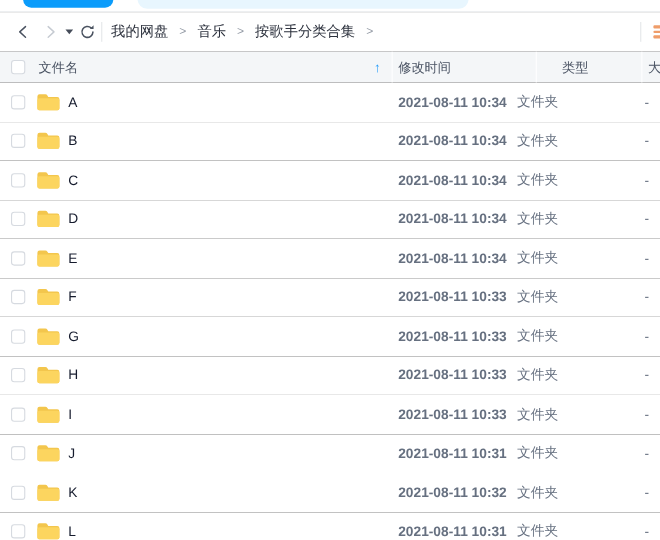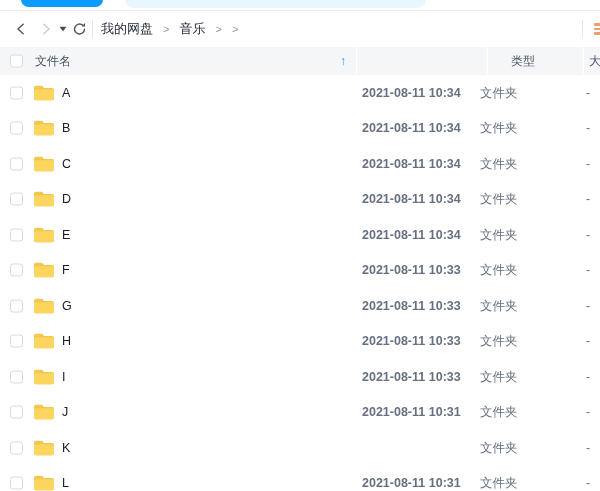--- a/index.html
+++ b/index.html
@@ -34,21 +34,21 @@
   
   .cb{position:absolute;left:10px;top:50%;transform:translateY(-50%);width:13px;height:13px;border:1px solid #d6dae0;border-radius:3px;background:#fff;cursor:pointer;box-sizing:border-box;}
 
   
   .list{position:absolute;top:75px;left:0;width:600px;}
   .row{position:relative;height:35.5px;background:#fff;}
   .cell{position:absolute;top:50%;transform:translateY(-50%);white-space:nowrap;}
   .folder-ic{left:33px;width:22px;height:17px;}
   .fname{left:62px;font-size:12.5px;color:#151b2d;cursor:pointer;}
   .fdate{left:362px;font-size:12.5px;color:#667080;font-weight:bold;}
-  .ftype{left:480px;font-size:12.5px;color:#667080;}
+  .ftype{left:470px;font-size:12.5px;color:#667080;}
   .fsize{left:586px;font-size:12.5px;color:#667080;}
 </style>
 </head>
 <body>
 
 <div id="app">
 
   <div class="topstrip">
     <div class="pill" id="accent-pill" style="background: rgb(11, 156, 251);"></div>
     <div class="searchbar" id="search-pill" style="background: rgb(232, 246, 254);"></div>
@@ -76,36 +76,38 @@
         <path d="M13.9 1.6 L13.9 5.3 L10.3 5.3 Z" fill="#4a5260"></path>
       </svg>
     </div>
     <div class="tb-sep" style="left:92px;"></div>
 
     <div class="crumbs">
       <span class="crumb">我的网盘</span>
       <span class="crumb-sep">&gt;</span>
       <span class="crumb">音乐</span>
       <span class="crumb-sep">&gt;</span>
+      <span class="crumb">按歌手分类合集</span>
       <span class="crumb-sep">&gt;</span>
     </div>
 
     <div class="tb-sep" style="left:582px;"></div>
     <div class="edge-icon">
       <span></span>
         <span></span>
         <span></span>
     </div>
   </div>
 
   <div class="thead">
     <div class="cb"></div>
     <div class="th th-name">文件名</div>
     <div class="sort-arrow">↑</div>
     <div class="th-sep" style="left:356px;"></div>
+    <div class="th th-date">修改时间</div>
     <div class="th-sep" style="left:487px;"></div>
     <div class="th th-type">类型</div>
     <div class="th-sep" style="left:583px;"></div>
     <div class="th th-size">大小</div>
   </div>
 
   <div class="list">
   <div class="row">
     <div class="cb"></div>
     <svg class="cell folder-ic" viewBox="0 0 22 17">
@@ -226,20 +228,21 @@
     <div class="cell fsize">-</div>
   </div>
 
   <div class="row">
     <div class="cb"></div>
     <svg class="cell folder-ic" viewBox="0 0 22 17">
       <path d="M1 3.2 Q1 1.2 3 1.2 H8.2 Q9.5 1.2 10.1 2.3 L10.9 3.6 H19 Q21 3.6 21 5.6 V13.8 Q21 15.8 19 15.8 H3 Q1 15.8 1 13.8 Z" fill="#F3C64D"></path>
       <rect x="1" y="4.8" width="20" height="11" rx="1.8" fill="#FCD55F"></rect>
     </svg>
     <div class="cell fname">K</div>
+    <div class="cell fdate">2021-08-11 10:32</div>
     <div class="cell ftype">文件夹</div>
     <div class="cell fsize">-</div>
   </div>
 
   <div class="row">
     <div class="cb"></div>
     <svg class="cell folder-ic" viewBox="0 0 22 17">
       <path d="M1 3.2 Q1 1.2 3 1.2 H8.2 Q9.5 1.2 10.1 2.3 L10.9 3.6 H19 Q21 3.6 21 5.6 V13.8 Q21 15.8 19 15.8 H3 Q1 15.8 1 13.8 Z" fill="#F3C64D"></path>
       <rect x="1" y="4.8" width="20" height="11" rx="1.8" fill="#FCD55F"></rect>
     </svg>

